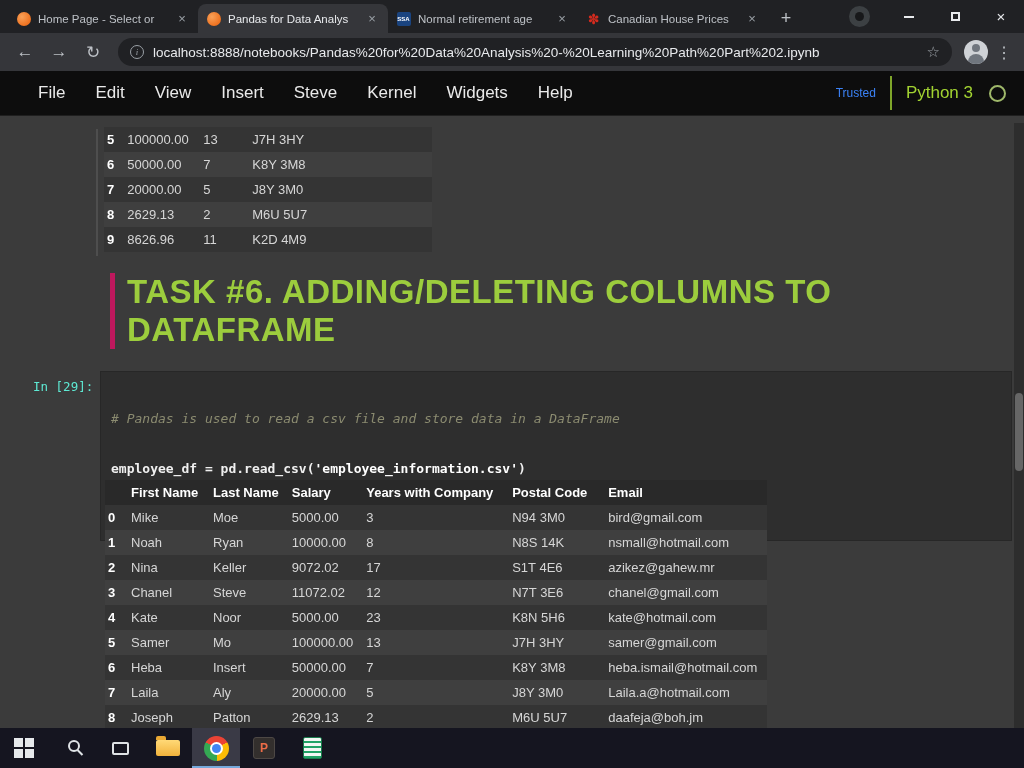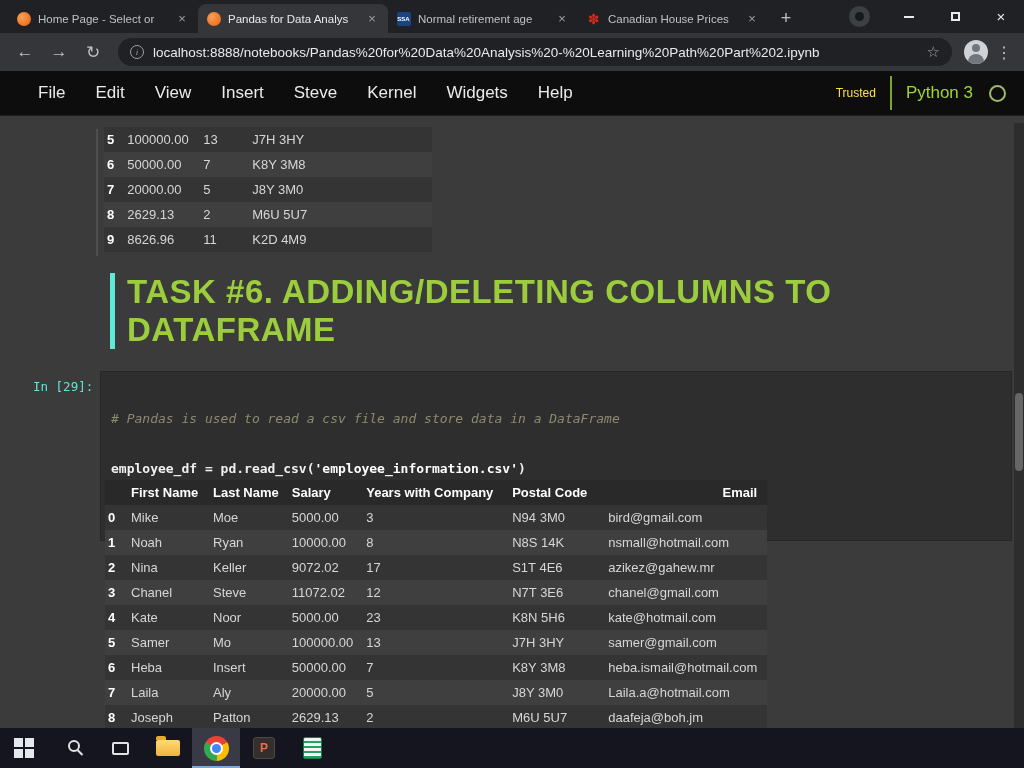--- a/index.html
+++ b/index.html
@@ -42,21 +42,21 @@
   .avatar { width:24px; height:24px; border-radius:50%; background:#cfd2d6; position:relative; overflow:hidden; margin:0 4px; flex:none; }
   .avatar::before { content:''; position:absolute; top:4px; left:8px; width:8px; height:8px; border-radius:50%; background:#70767e; }
   .avatar::after { content:''; position:absolute; top:14px; left:4px; width:16px; height:10px; border-radius:8px 8px 0 0; background:#70767e; }
   .dots-icon { width:24px; text-align:center; color:#bdc1c6; font-size:16px; }
 
   
   .jmenubar { position:absolute; top:71px; left:0; right:0; height:45px; background:#0d0d0d; display:flex; align-items:center;
               color:#eaeaea; font-size:17px; padding-left:23px; border-bottom:1px solid #1f1f1f; }
   .jmenu-item { padding:0 15px; }
   .jmenu-right { margin-left:auto; display:flex; align-items:center; margin-right:18px; }
-  .trusted { color:#fde047; font-size:12px; margin-right:14px; }
+  .trusted { color:#3b82f6; font-size:12px; margin-right:14px; }
   .kernel-sep { width:2px; height:34px; background:#7fa62a; margin-right:14px; }
   .kernel-name { color:#a2d331; font-size:17px; margin-right:16px; }
   .kernel-ring { width:17px; height:17px; border-radius:50%; border:2px solid #9fb86a; }
 
   
   .notebook { position:absolute; top:123px; left:0; right:0; bottom:40px; background:#3b3b3b; overflow:hidden; }
   table.jt { border-collapse:collapse; font-size:13px; color:#d6d6d6; table-layout:fixed; }
   .jt td, .jt th { padding:5px 10px 5px 3px; text-align:left; white-space:nowrap; overflow:hidden; }
   .jt tbody tr:nth-child(odd) { background:#343434; }
   .jt tbody tr:nth-child(even) { background:#3f3f3f; }
@@ -64,36 +64,36 @@
   .jt thead tr { background:#292929; }
   .jt th { font-weight:bold; color:#fff; }
 
   .cell-left-line { position:absolute; left:96px; top:6px; width:2px; height:127px; background:#4e4e4e; }
   .scrolled-output { position:absolute; left:104px; top:4px; }
   .scr td:nth-child(1){ width:18px; } .scr td:nth-child(2){ width:76px; }
   .scr td:nth-child(3){ width:49px; } .scr td:nth-child(4){ width:183px; }
 
   .md-cell { position:absolute; left:110px; top:150px; width:762px; }
   .md-cell h1 { margin:0; font-size:33px; line-height:38px; font-weight:bold; color:#9ccd3d;
-                border-left:5px solid #5eead4; padding-left:12px; letter-spacing:0.5px; }
+                border-left:5px solid #be185d; padding-left:12px; letter-spacing:0.5px; }
 
   .code-prompt { position:absolute; left:33px; top:256px; font-family:"DejaVu Sans Mono", monospace; font-size:12.5px; color:#5eead4; }
   .input-area { position:absolute; left:100px; right:12px; top:248px; background:#2e2e2e; border:1px solid #272727;
                 padding:9px 10px; font-family:"DejaVu Sans Mono", monospace; font-size:13px; line-height:24px;
                 color:#f0f0f0; font-weight:bold; }
   .code-line { white-space:pre;margin-top:26px; }
   .tok-comment { color:#8b8b70; font-style:italic; font-weight:normal; }
   .tok-str { color:#ffffff; }
 
   .df-output { position:absolute; left:105px; top:357px; }
   .df th:nth-child(1){ width:23px; } .df th:nth-child(2){ width:82px; }
   .df th:nth-child(3){ width:78px;margin-left:48px; } .df th:nth-child(4){ width:68px; }
   .df th:nth-child(5){ width:146px;margin-left:22px; } .df th:nth-child(6){ width:96px; }
   .df th:nth-child(7){ width:152px; }
-  .df th:last-child { text-align:right; }
+  .df th:last-child { }
 
   .nb-scrollbar { position:absolute; right:0; top:0; bottom:0; width:10px; background:#2d2d2d; }
   .nb-thumb { position:absolute; right:1px; top:270px; width:8px; height:78px; background:#666; border-radius:4px; }
 
   
   .taskbar { position:absolute; bottom:0; left:0; right:0; height:40px; background:#151520; display:flex; }
   .slot { width:48px; height:40px; display:flex; align-items:center; justify-content:center; }
   .slot.active { background:#3a3a46; box-shadow:inset 0 -2px 0 #76a9dc; }
   .win-logo { display:grid; grid-template-columns:9px 9px; grid-template-rows:9px 9px; gap:2px; }
   .win-logo i { background:#e6e9ec; }

